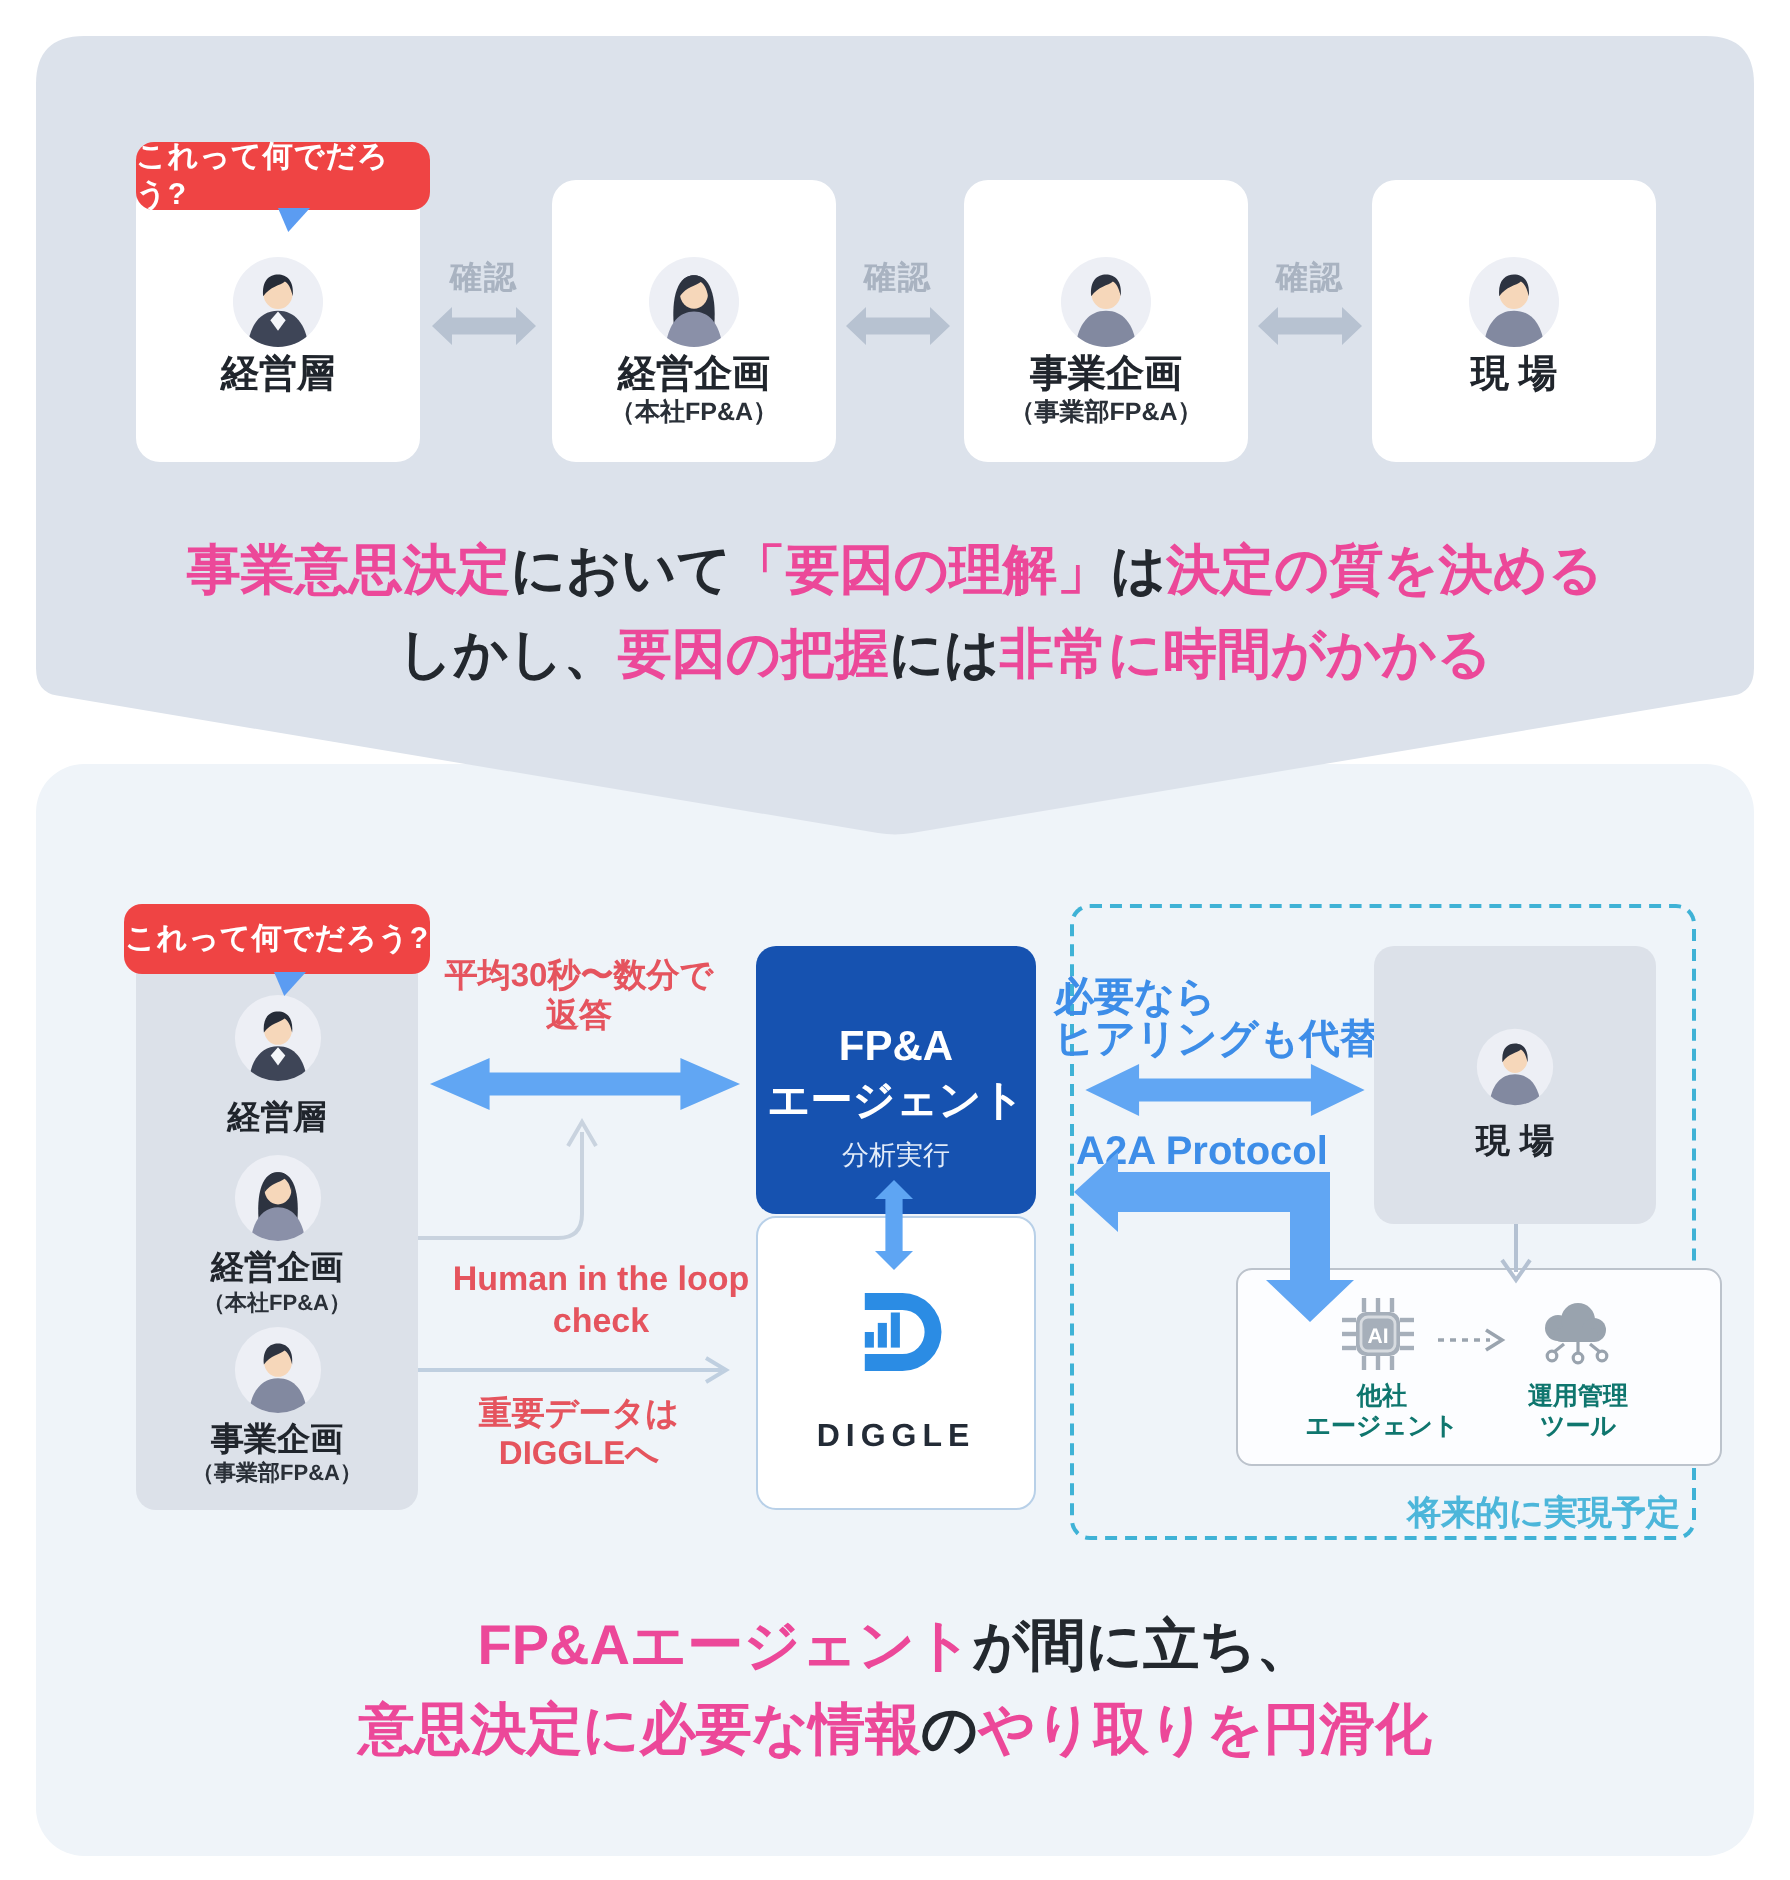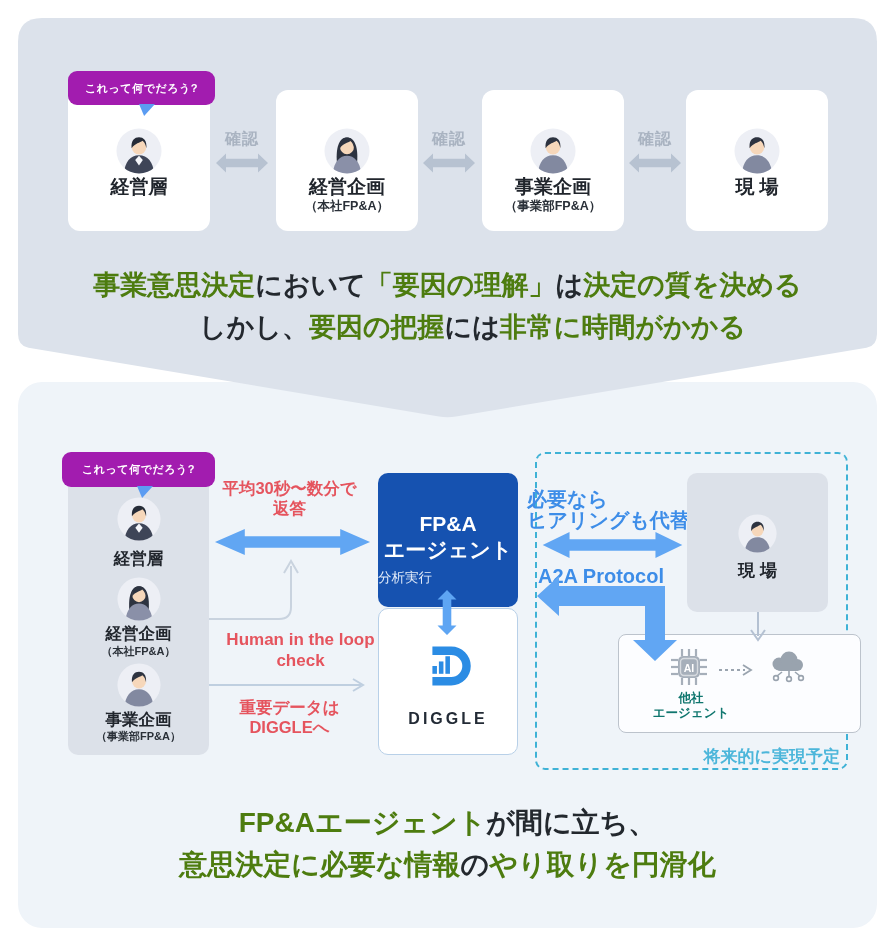--- a/index.html
+++ b/index.html
@@ -6,21 +6,21 @@
   .canvas{position:relative;width:895px;height:940px;overflow:hidden;background:#fff;
           font-family:"Liberation Sans","DejaVu Sans",sans-serif;}
   .abs{position:absolute;}
   svg{display:block;}
 
   
   #panelTopSvg{left:0;top:0;z-index:2;pointer-events:none;}
   #panelBottom{left:18px;top:382px;width:859px;height:546px;background:#eff4f9;border-radius:24px;z-index:0;}
 
   
-  .bubble{background:#a21caf;border-radius:9px;color:#fff;font-size:11px;font-weight:700;
+  .bubble{background:#ef4444;border-radius:9px;color:#fff;font-size:15px;font-weight:700;
           display:flex;align-items:center;justify-content:center;z-index:5;letter-spacing:.5px;}
   .bubble-tail{background:#5b9cf2;width:16px;height:12px;clip-path:polygon(0 0,100% 0,32% 100%);z-index:5;}
   #bubble1{left:68px;top:71px;width:147px;height:34px;}
   #tail1{left:139px;top:104px;}
   #bubble2{left:62px;top:452px;width:153px;height:35px;}
   #tail2{left:137px;top:486px;}
 
   
   .tcard{top:90px;width:142px;height:141px;background:#fff;border-radius:12px;z-index:3;}
   #tc1{left:68px;} #tc2{left:276px;} #tc3{left:482px;} #tc4{left:686px;}
@@ -35,21 +35,21 @@
   #kg1{left:212px;} #kg2{left:419px;} #kg3{left:625px;}
   .ktxt{font-size:16px;font-weight:700;color:#a9b3c1;letter-spacing:1px;}
   .kgroup .karr{width:54px;height:22px;color:#b7c2d1;margin:2px auto 0;}
 
   
   .headline{left:0;width:895px;text-align:center;z-index:3;line-height:34px;}
   #hl1{top:268px;font-size:27px;}
   #hl2{top:310px;font-size:27px;padding-left:25px;}
   #hl3{top:806px;font-size:28px;}
   #hl4{top:848px;font-size:28px;}
-  .headline .em{color:#4d7c0f;font-weight:800;}
+  .headline .em{color:#ec4899;font-weight:800;}
   .headline .pl{color:#23282e;font-weight:600;}
 
   
   #leftCard{left:68px;top:472px;width:141px;height:283px;background:#dce1e9;border-radius:10px;z-index:3;}
   .lc-av{position:absolute;left:48.5px;width:44px;height:44px;}
   #lcav1{top:25px;} #lcav2{top:105px;} #lcav3{top:191px;}
   .lc-lbl{position:absolute;left:0;right:0;text-align:center;font-size:16.5px;font-weight:700;color:#20252c;}
   .lc-sub{position:absolute;left:0;right:0;text-align:center;font-size:11px;font-weight:600;color:#2a3038;}
   #lclb1{top:76px;} #lclb2{top:151px;} #lcsb2{top:172px;} #lclb3{top:237px;} #lcsb3{top:257px;}
 
@@ -68,21 +68,21 @@
   #arrV{left:436px;top:589px;width:22px;height:47px;color:#5ea5f3;z-index:6;}
   #elbowThin{left:205px;top:552px;z-index:3;}
   #arrThin2{left:205px;top:677px;z-index:3;}
   #elbowBlue{left:530px;top:570px;z-index:4;}
   #grayDrop{left:748px;top:608px;z-index:3;}
 
   
   #agentBox{left:378px;top:473px;width:140px;height:134px;background:#1652b0;border-radius:10px;z-index:3;color:#fff;}
   #agentBox .t1{position:absolute;left:0;right:0;top:39px;text-align:center;font-size:21px;font-weight:800;}
   #agentBox .t2{position:absolute;left:0;right:0;top:63px;text-align:center;font-size:21px;font-weight:800;}
-  #agentBox .t3{position:absolute;left:0;right:0;top:96px;font-size:13.5px;font-weight:500;color:#e3ecf9;}
+  #agentBox .t3{position:absolute;left:0;right:0;top:96px;text-align:center;font-size:13.5px;font-weight:500;color:#e3ecf9;}
   #diggleBox{left:378px;top:608px;width:140px;height:147px;background:#fff;border:1.5px solid #b8d0e8;border-radius:10px;z-index:3;box-sizing:border-box;}
   #diggleLogo{position:absolute;left:43px;top:31px;width:52px;height:52px;}
   #diggleTxt{position:absolute;left:0;right:0;top:101px;text-align:center;font-size:16px;font-weight:800;letter-spacing:3px;color:#232b36;}
 
   
   #dashedBox{left:535px;top:452px;width:313px;height:318px;border:2px dashed #3fb2d6;border-radius:10px;z-index:1;box-sizing:border-box;}
   #genbaCard{left:687px;top:473px;width:141px;height:139px;background:#dce1e9;border-radius:10px;z-index:3;}
   #genbaCard .av{position:absolute;left:51px;top:41px;width:39px;height:39px;}
   #genbaCard .lbl{top:86px;font-size:17px;font-weight:700;}
   #innerBox{left:618px;top:634px;width:243px;height:99px;background:#fcfdff;border:1.5px solid #bcc3cc;border-radius:8px;z-index:2;box-sizing:border-box;}
@@ -330,20 +330,24 @@
         <line x1="24" y1="25" x2="24" y2="31"></line>
           <circle cx="24" cy="33" r="2.4"></circle>
         <line x1="30" y1="26" x2="35" y2="30"></line>
           <circle cx="36" cy="32" r="2.4"></circle>
       </g>
     </svg>
     <div class="ib-lbl" id="ibL1">
       <div>他社</div>
       <div>エージェント</div>
     </div>
+    <div class="ib-lbl" id="ibL2">
+      <div>運用管理</div>
+      <div>ツール</div>
+    </div>
   </div>
 
   <div class="abs" id="futureNote">将来的に実現予定</div>
 
   <div class="abs headline" id="hl4">
     <span class="em">意思決定に必要な情報</span><span class="pl">の</span><span class="em">やり取りを円滑化</span>
   </div>
   <div class="abs headline" id="hl3">
     <span class="em">FP&amp;Aエージェント</span><span class="pl">が間に立ち、</span>
   </div>

